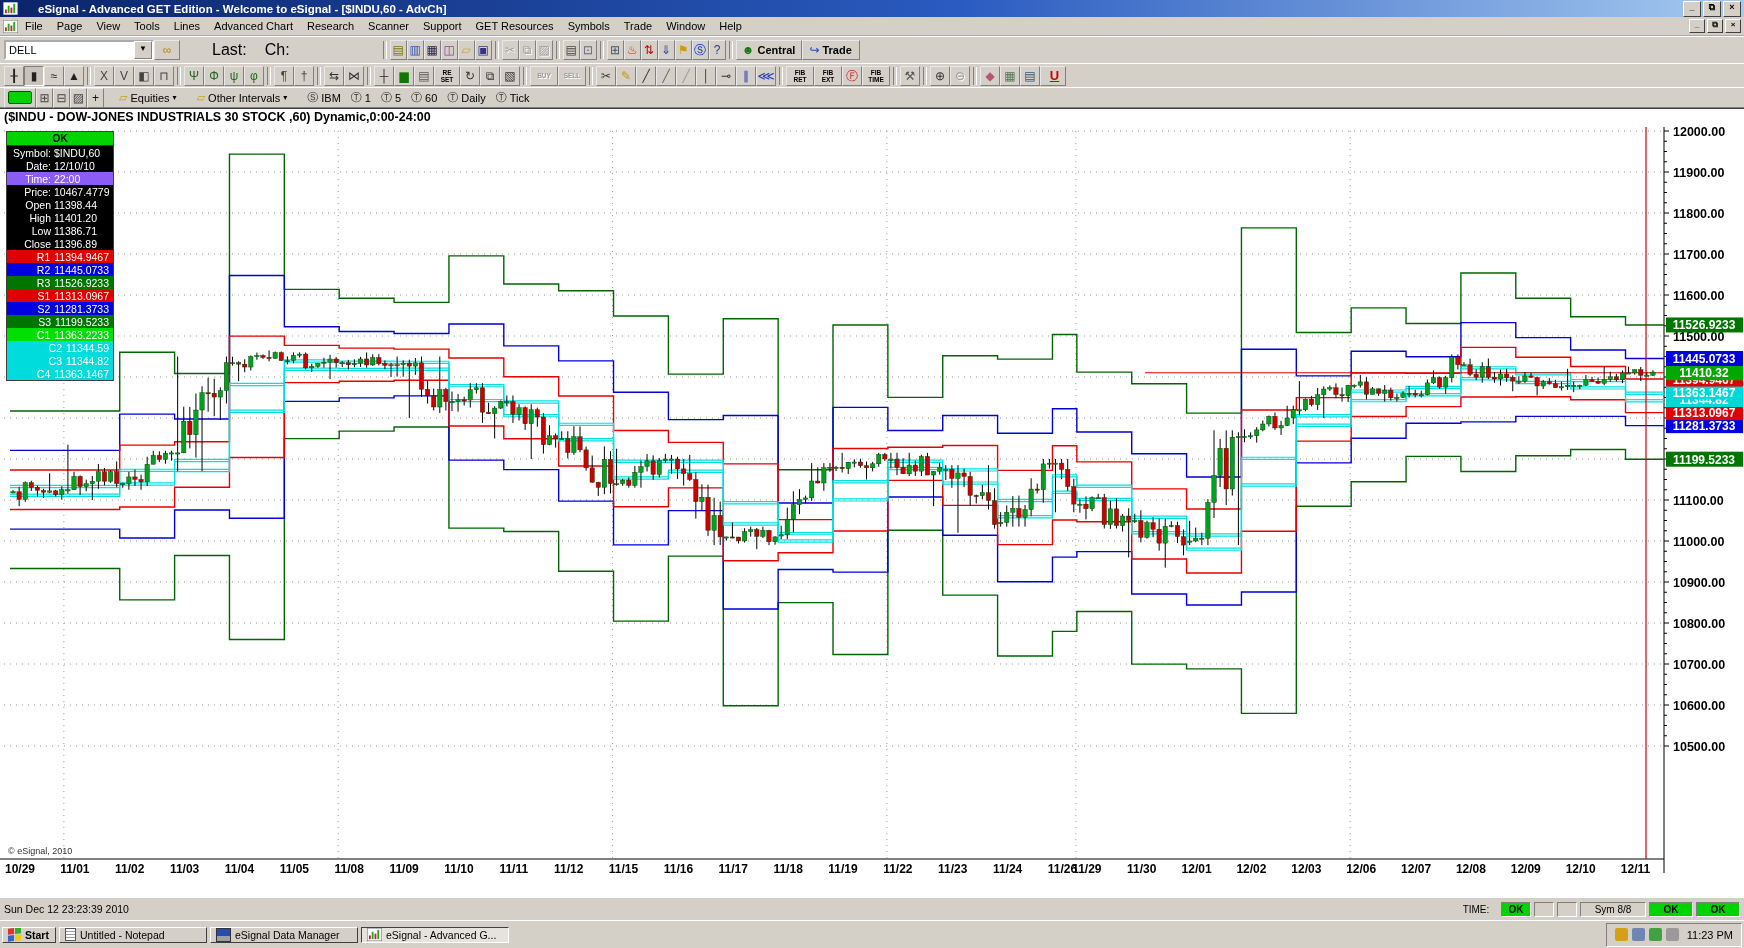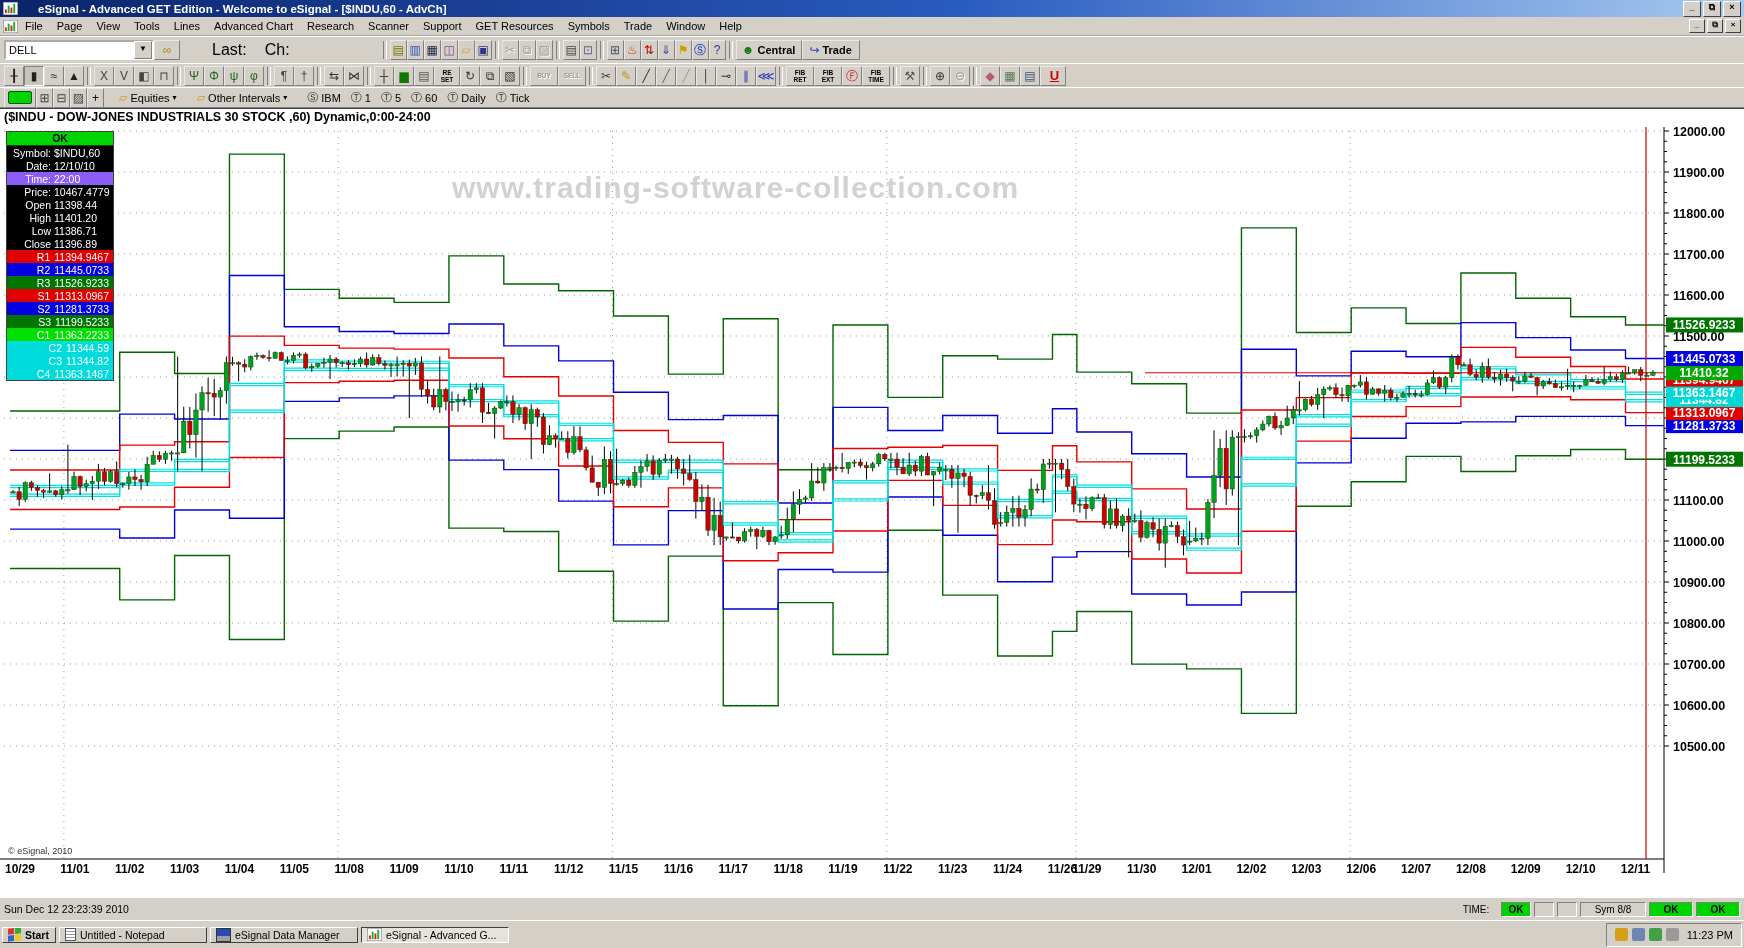--- a/index.html
+++ b/index.html
@@ -1119,21 +1119,20 @@
         <rect x="1666" y="244.5718529999998" width="77" height="15" fill="#e00000"></rect>
         <text x="1704" y="256.5718529999998" text-anchor="middle" fill="#fff" font-family="Liberation Sans, sans-serif" font-size="12" font-weight="bold">11394.9467</text>
         <rect x="1666" y="238.2688000000001" width="77" height="15" fill="#00a800"></rect>
         <text x="1704" y="250.2688000000001" text-anchor="middle" fill="#fff" font-family="Liberation Sans, sans-serif" font-size="12" font-weight="bold">11410.32</text>
         <rect x="1666" y="224.01994699999997" width="77" height="15" fill="#0000e0"></rect>
         <text x="1704" y="236.01994699999997" text-anchor="middle" fill="#fff" font-family="Liberation Sans, sans-serif" font-size="12" font-weight="bold">11445.0733</text>
         <rect x="1666" y="190.46144699999982" width="77" height="15" fill="#007600"></rect>
         <text x="1704" y="202.46144699999982" text-anchor="middle" fill="#fff" font-family="Liberation Sans, sans-serif" font-size="12" font-weight="bold">11526.9233</text>
         <text x="8" y="727" font-family="Liberation Sans, sans-serif" font-size="9" fill="#333">© eSignal, 2010</text>
       </svg>
-    <div class="watermark">www.trading-software-collection.com</div>
     <div class="datapanel" id="datapanel">
         <div class="pnl-ok">OK</div>
         <div class="pnl-row info" style="background: rgb(0, 0, 0); color: rgb(255, 255, 255);">
           <span class="pl">Symbol:</span>
           <span class="pv">$INDU,60</span>
         </div>
         <div class="pnl-row info" style="background: rgb(0, 0, 0); color: rgb(255, 255, 255);">
           <span class="pl">Date:</span>
           <span class="pv">12/10/10</span>
         </div>

